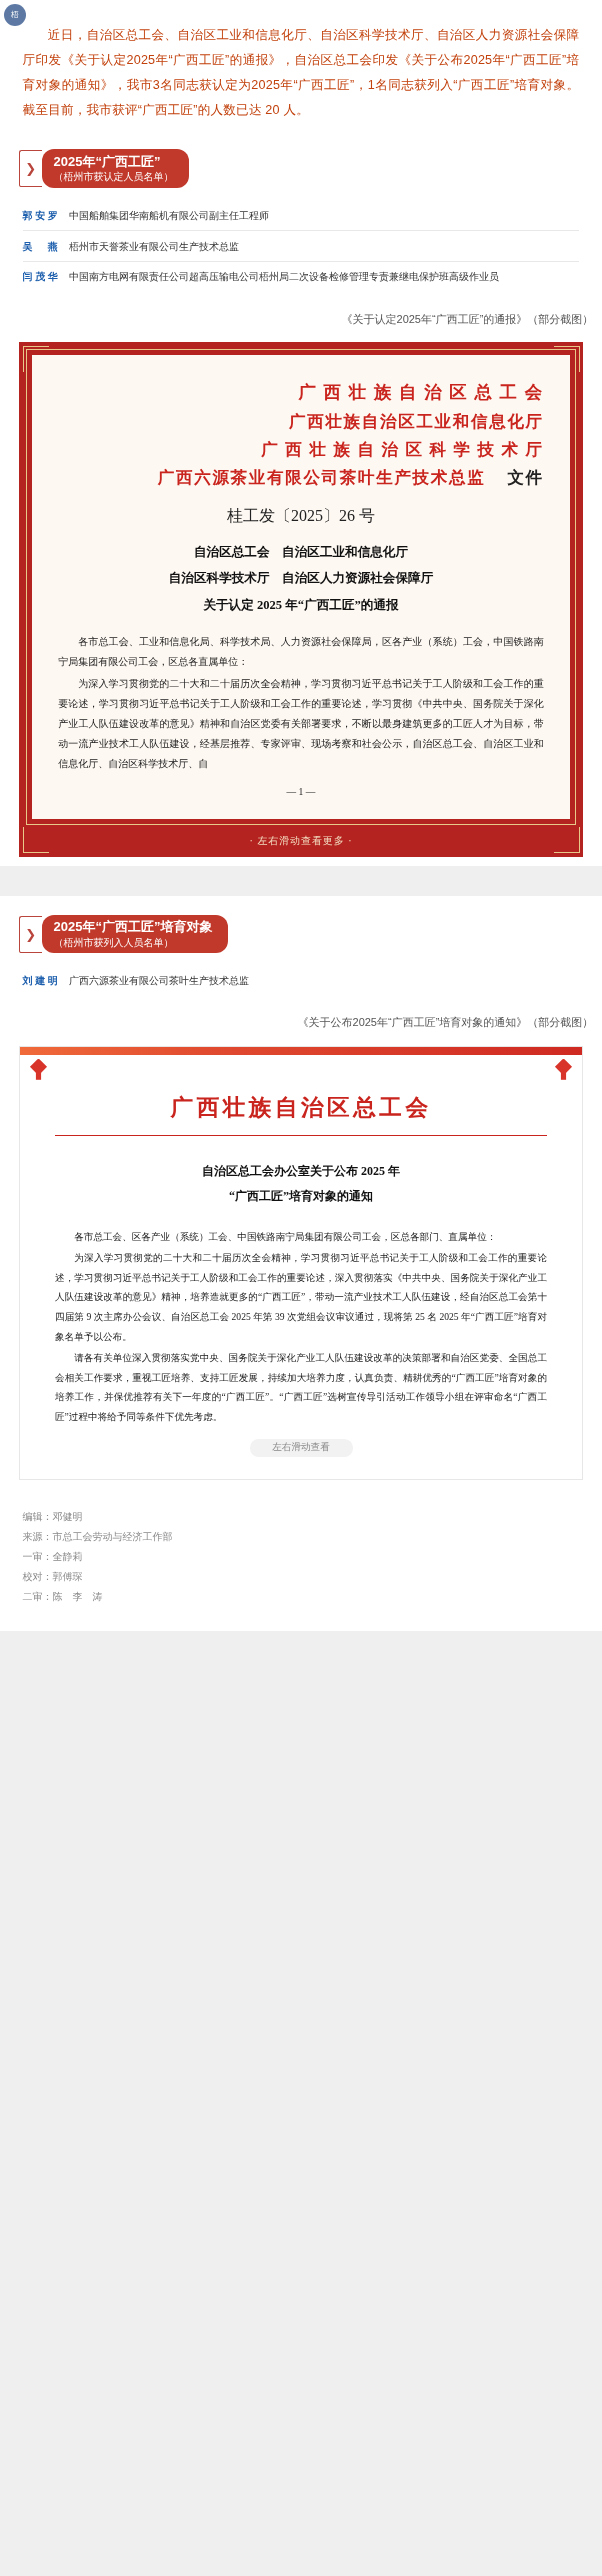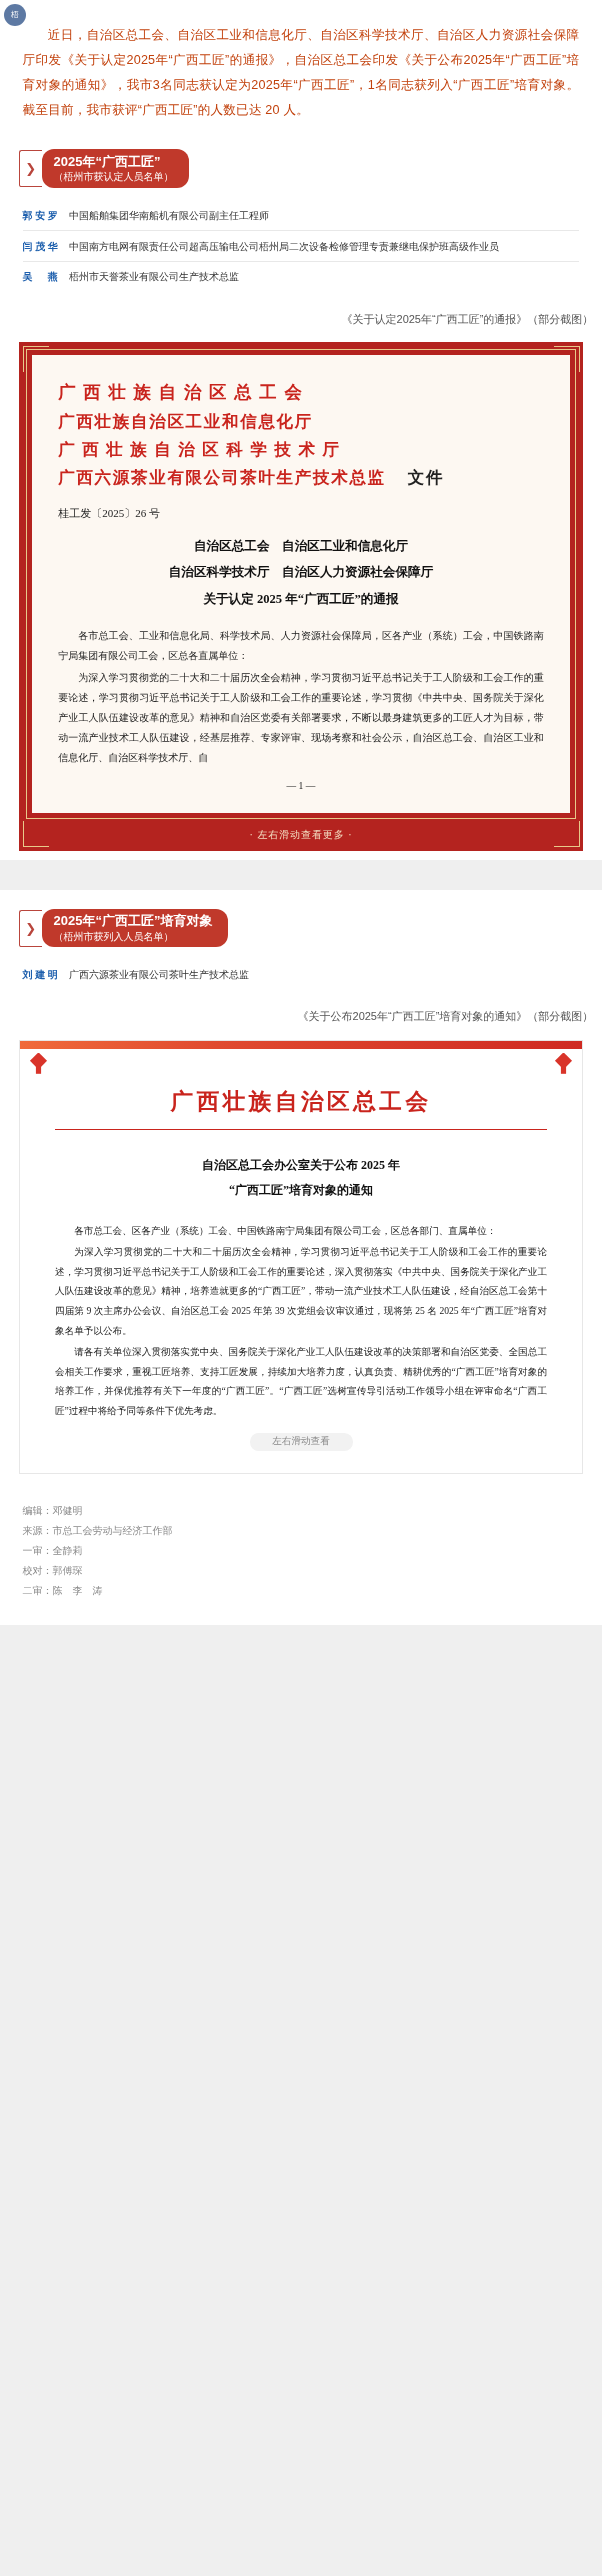--- a/index.html
+++ b/index.html
@@ -98,38 +98,38 @@
     border: 1.7px solid #e8c98a;
     padding: 5.2px;
     background: #b4231f;
   }
   .doccard .paper {
     background: #fdf8f2;
     padding: 22.6px 26px 22.6px 26px;
     position: relative;
   }
   .doc-head {
-    text-align: left;
+    text-align: right;
     color: #c9241d;
     font-family: "Liberation Serif", "DejaVu Serif", serif;
     font-weight: bold;
     letter-spacing: 1.7px;
   }
   .doc-head .l1 { font-size: 17.4px; line-height: 1.7; }
   .doc-head .l2 { font-size: 16.5px; line-height: 1.7; }
   .doc-head .l3 { font-size: 16.5px; line-height: 1.7; }
   .doc-head .l4 { font-size: 16.5px; line-height: 1.7; }
   .doc-head .wen {
     color: #222;
     font-size: 16.5px;
     margin-left: 22px;
   }
   .doc-num {
-    text-align: left;
-    font-size: 11px;
+    text-align: center;
+    font-size: 16px;
     color: #222;
     margin: 14px 0 8.7px 0;
     font-family: "Liberation Serif", "DejaVu Serif", serif;
   }
   .doc-title {
     text-align: center;
     font-family: "Liberation Serif", "DejaVu Serif", serif;
     font-weight: bold;
     font-size: 12.6px;
     color: #111;
@@ -270,24 +270,24 @@
         <div class="t2">（梧州市获认定人员名单）</div>
       </div>
     </div>
   </div>
 
   <div class="names">
     <div class="name-row">
       <span class="nm">郭安罗</span><span class="org">中国船舶集团华南船机有限公司副主任工程师</span>
     </div>
     <div class="name-row">
+      <span class="nm">吴　燕</span><span class="org">梧州市天誉茶业有限公司生产技术总监</span>
+    </div>
+    <div class="name-row">
       <span class="nm">闫茂华</span><span class="org">中国南方电网有限责任公司超高压输电公司梧州局二次设备检修管理专责兼继电保护班高级作业员</span>
-    </div>
-    <div class="name-row">
-      <span class="nm">吴　燕</span><span class="org">梧州市天誉茶业有限公司生产技术总监</span>
     </div>
   </div>
 
   <div class="caption">《关于认定2025年“广西工匠”的通报》（部分截图）</div>
 
   <div class="doccard">
     <div class="corner tl"></div>
     <div class="corner tr"></div>
     <div class="corner bl"></div>
     <div class="corner br"></div>

